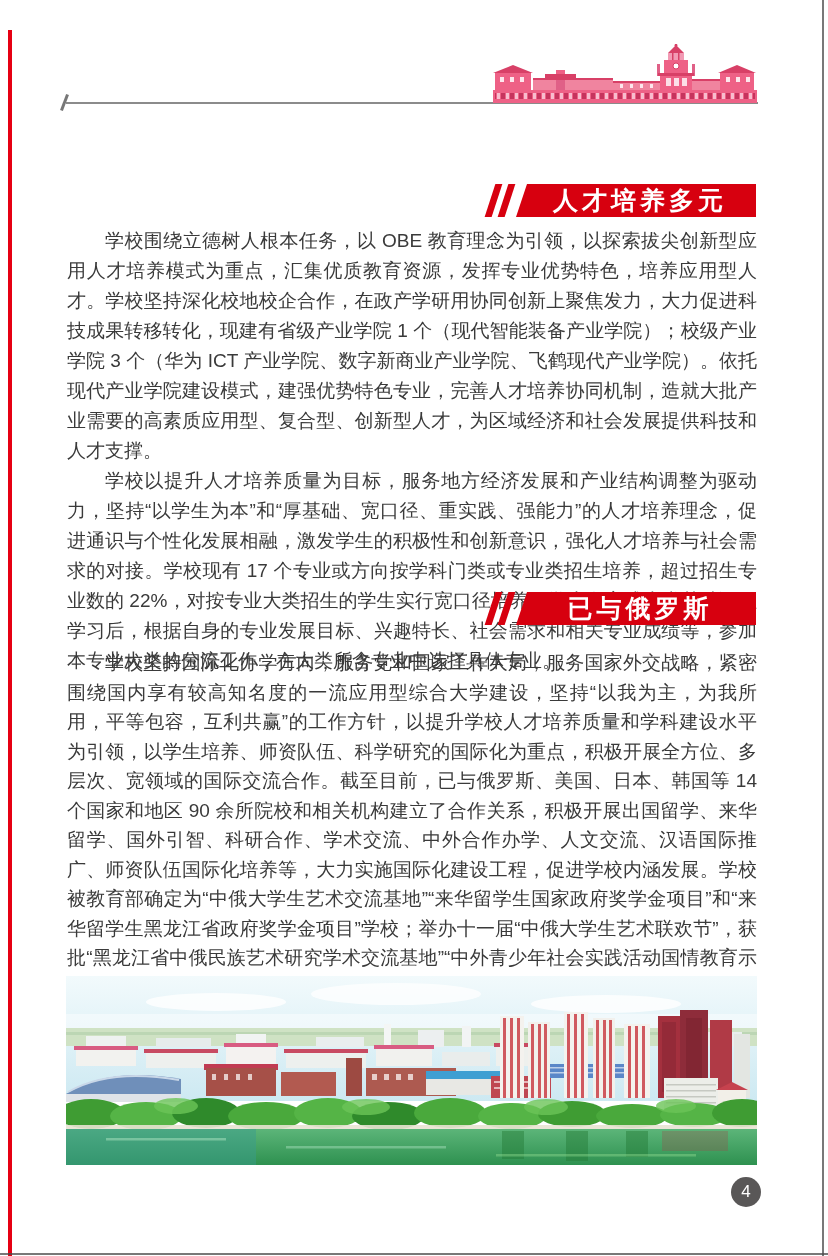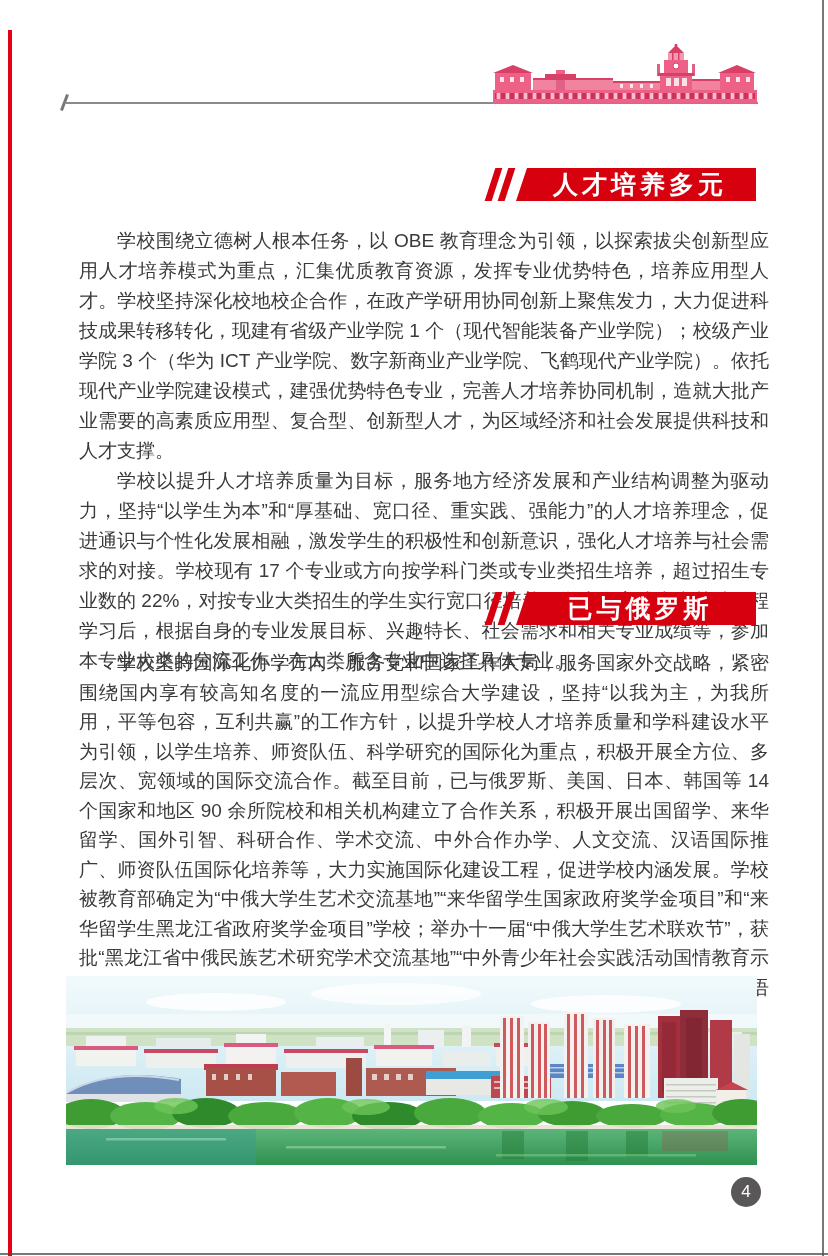--- a/index.html
+++ b/index.html
@@ -16,24 +16,24 @@
                 transform:rotate(21deg);}
   .building{position:absolute;left:492px;top:44px;width:266px;height:59px;}
   
   .banner{position:absolute;left:486px;width:270px;height:33px;}
   .banner .stripe{position:absolute;top:0;width:7px;height:33px;background:#d7000f;transform:skewX(-18deg);}
   .banner .s1{left:4px;} .banner .s2{left:17px;}
   .banner .body{position:absolute;left:30px;top:0;width:240px;height:33px;background:#d7000f;
                 clip-path:polygon(11px 0,240px 0,240px 33px,0 33px);
                 display:flex;align-items:center;justify-content:center;}
   .banner h2{margin:0;padding-left:8px;color:#fff;font-size:25px;font-weight:bold;letter-spacing:4px;line-height:1;}
-  .banner1{top:168px;} .banner2{top:592px;}
+  .banner1{top:184px;} .banner2{top:592px;}
   
   .bodytext{position:absolute;left:67px;width:690px;color:#3a3a3a;font-size:19px;
-            text-align:justify;margin-left:12px;}
+            text-align:justify;}
   .bt1{top:226px;line-height:30px;}
   .bt2{top:648px;line-height:29.5px;}
   .bodytext p{margin:0;text-indent:2em;}
   
   .photo{position:absolute;left:66px;top:976px;width:691px;height:189px;}
   .photo svg{display:block;}
   
   .page-num{position:absolute;left:731px;top:1177px;width:30px;height:30px;border-radius:50%;
             background:#595757;display:flex;align-items:center;justify-content:center;
             color:#fff;font-size:17px;}

